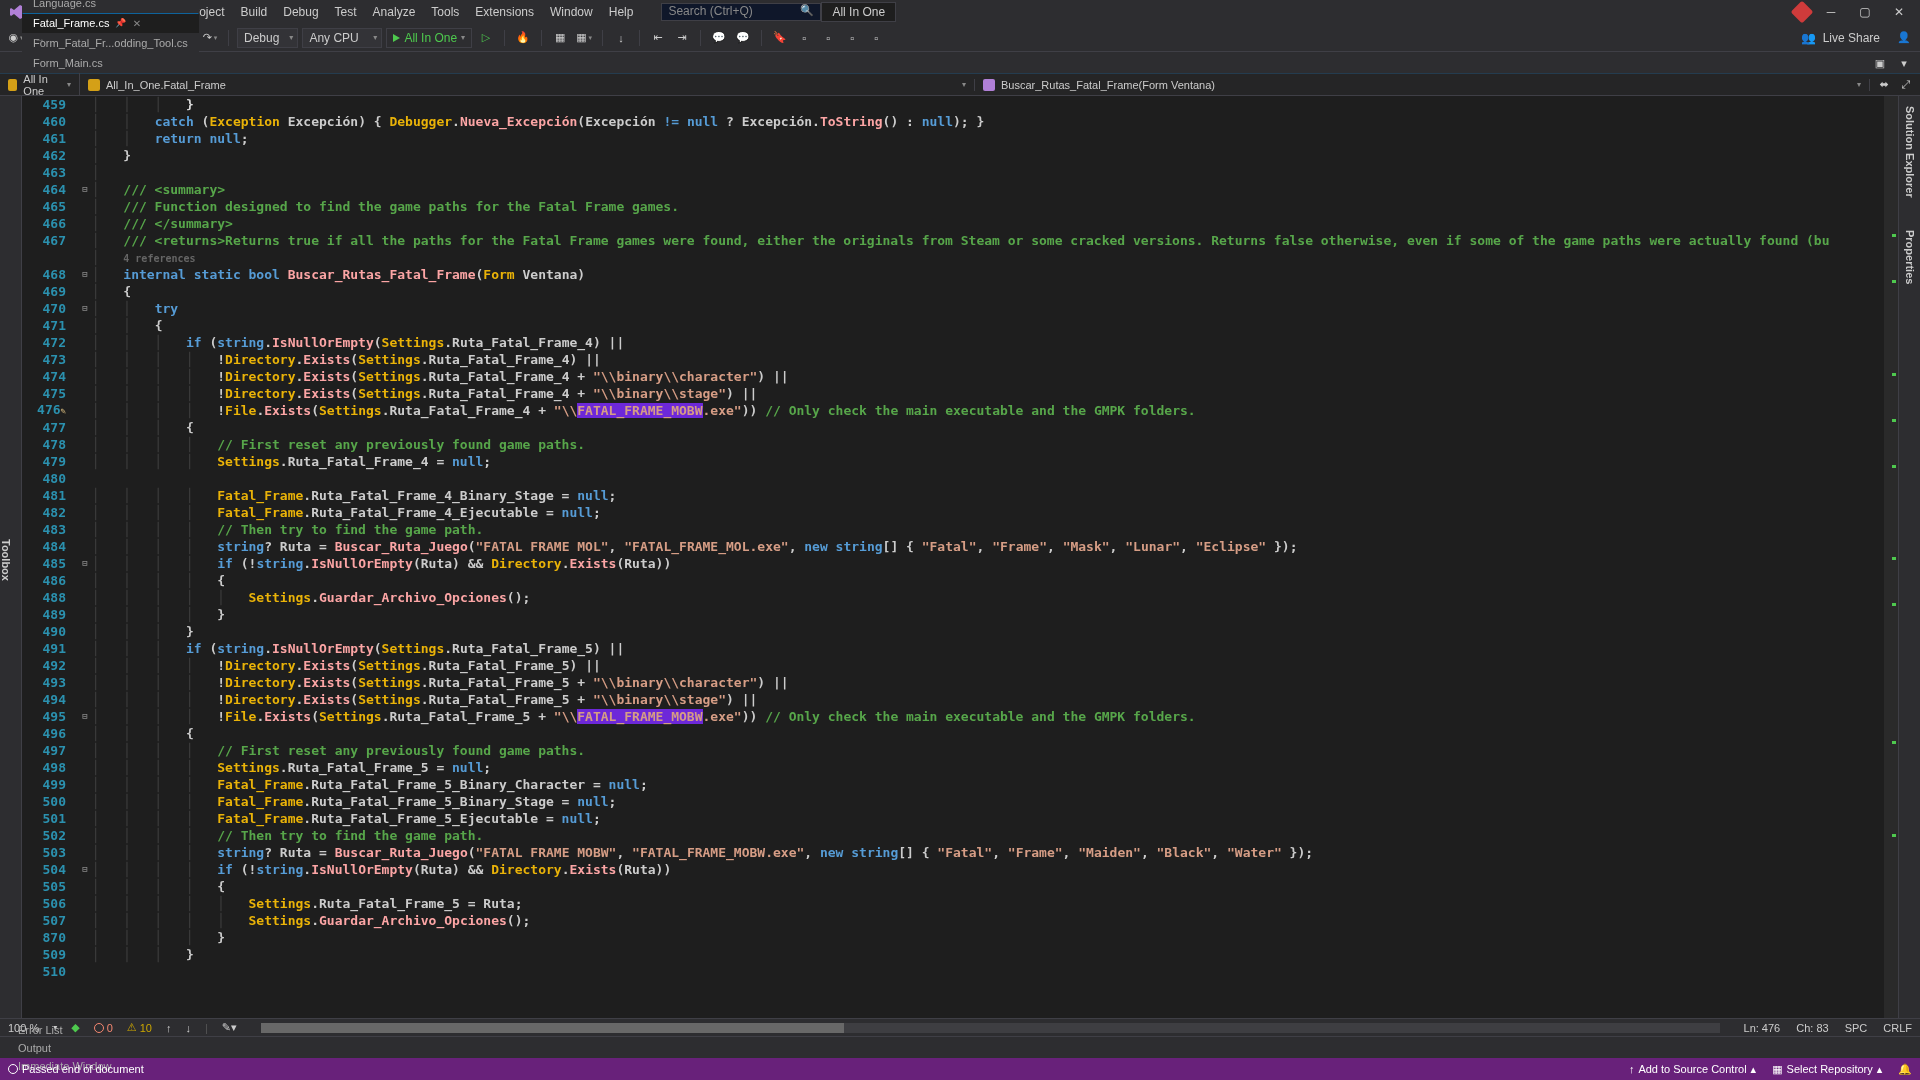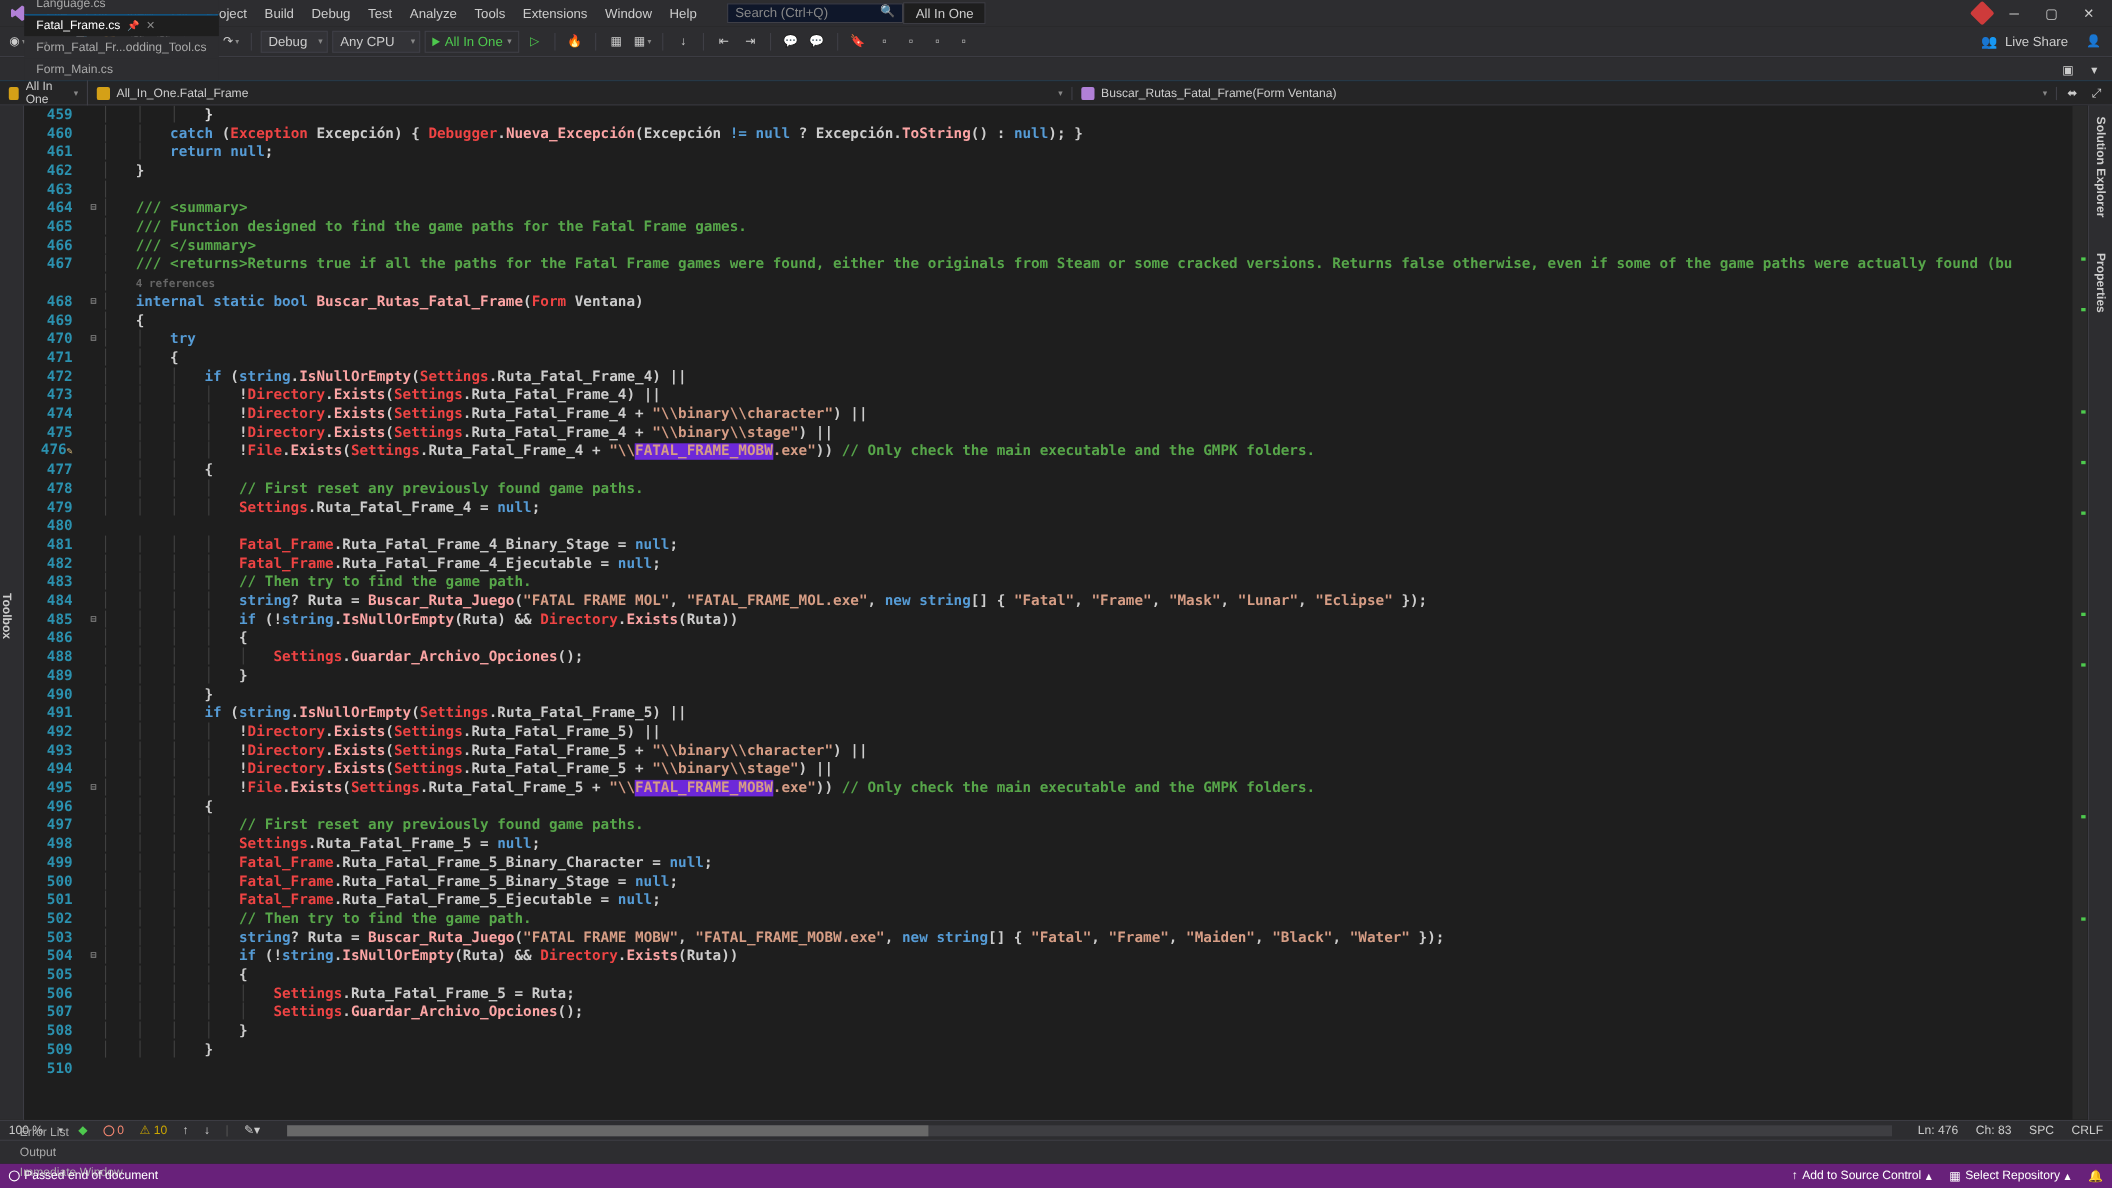--- a/index.html
+++ b/index.html
@@ -48,21 +48,21 @@
 .vscroll .mark { position: absolute; right: 2px; width: 4px; height: 3px; background: #4ec94e; }
 
 .line { display: flex; align-items: center; height: 17px; }
 .ln { width: 56px; text-align: right; padding-right: 12px; color: #2b91af; }
 .fd { width: 14px; text-align: center; color: #888; font-size: 9px; }
 .guides { color: #404040; }
 .txt { white-space: pre; }
 
 
 .kw { color: #569cd6; }
-.ty { color: #ef4444; }
+.ty { color: #eab308; }
 .str { color: #d69d85; }
 .com { color: #57a64a; }
 .doc { color: #57a64a; }
 .fn { color: #fca5a5; }
 .fld { color: #dcdcdc; }
 .sel { background: #6d28d9; }
 .codelens { color: #656565; font-size: 10px; margin-top: 26px; }
 
 .editor-status { height: 18px; background: #2d2d30; border-top: 1px solid #3f3f46; display: flex; align-items: center; padding: 0 8px; font-size: 11px; gap: 14px; color: #ccc; }
 .editor-status .err { color: #f48771; display:flex; align-items:center; gap:3px;}
@@ -434,21 +434,21 @@
           <span class="ln">506</span>
           <span class="fd"></span>
           <span class="txt"><span class="guides">│   │   │   │   │   </span><span class="ty">Settings</span>.Ruta_Fatal_Frame_5 = Ruta;</span>
         </div>
         <div class="line">
           <span class="ln">507</span>
           <span class="fd"></span>
           <span class="txt"><span class="guides">│   │   │   │   │   </span><span class="ty">Settings</span>.<span class="fn">Guardar_Archivo_Opciones</span>();</span>
         </div>
         <div class="line">
-          <span class="ln">508</span>
+          <span class="ln">870</span>
           <span class="fd"></span>
           <span class="txt"><span class="guides">│   │   │   │   </span>}</span>
         </div>
         <div class="line">
           <span class="ln">509</span>
           <span class="fd"></span>
           <span class="txt"><span class="guides">│   │   │   </span>}</span>
         </div>
         <div class="line">
           <span class="ln">510</span>

